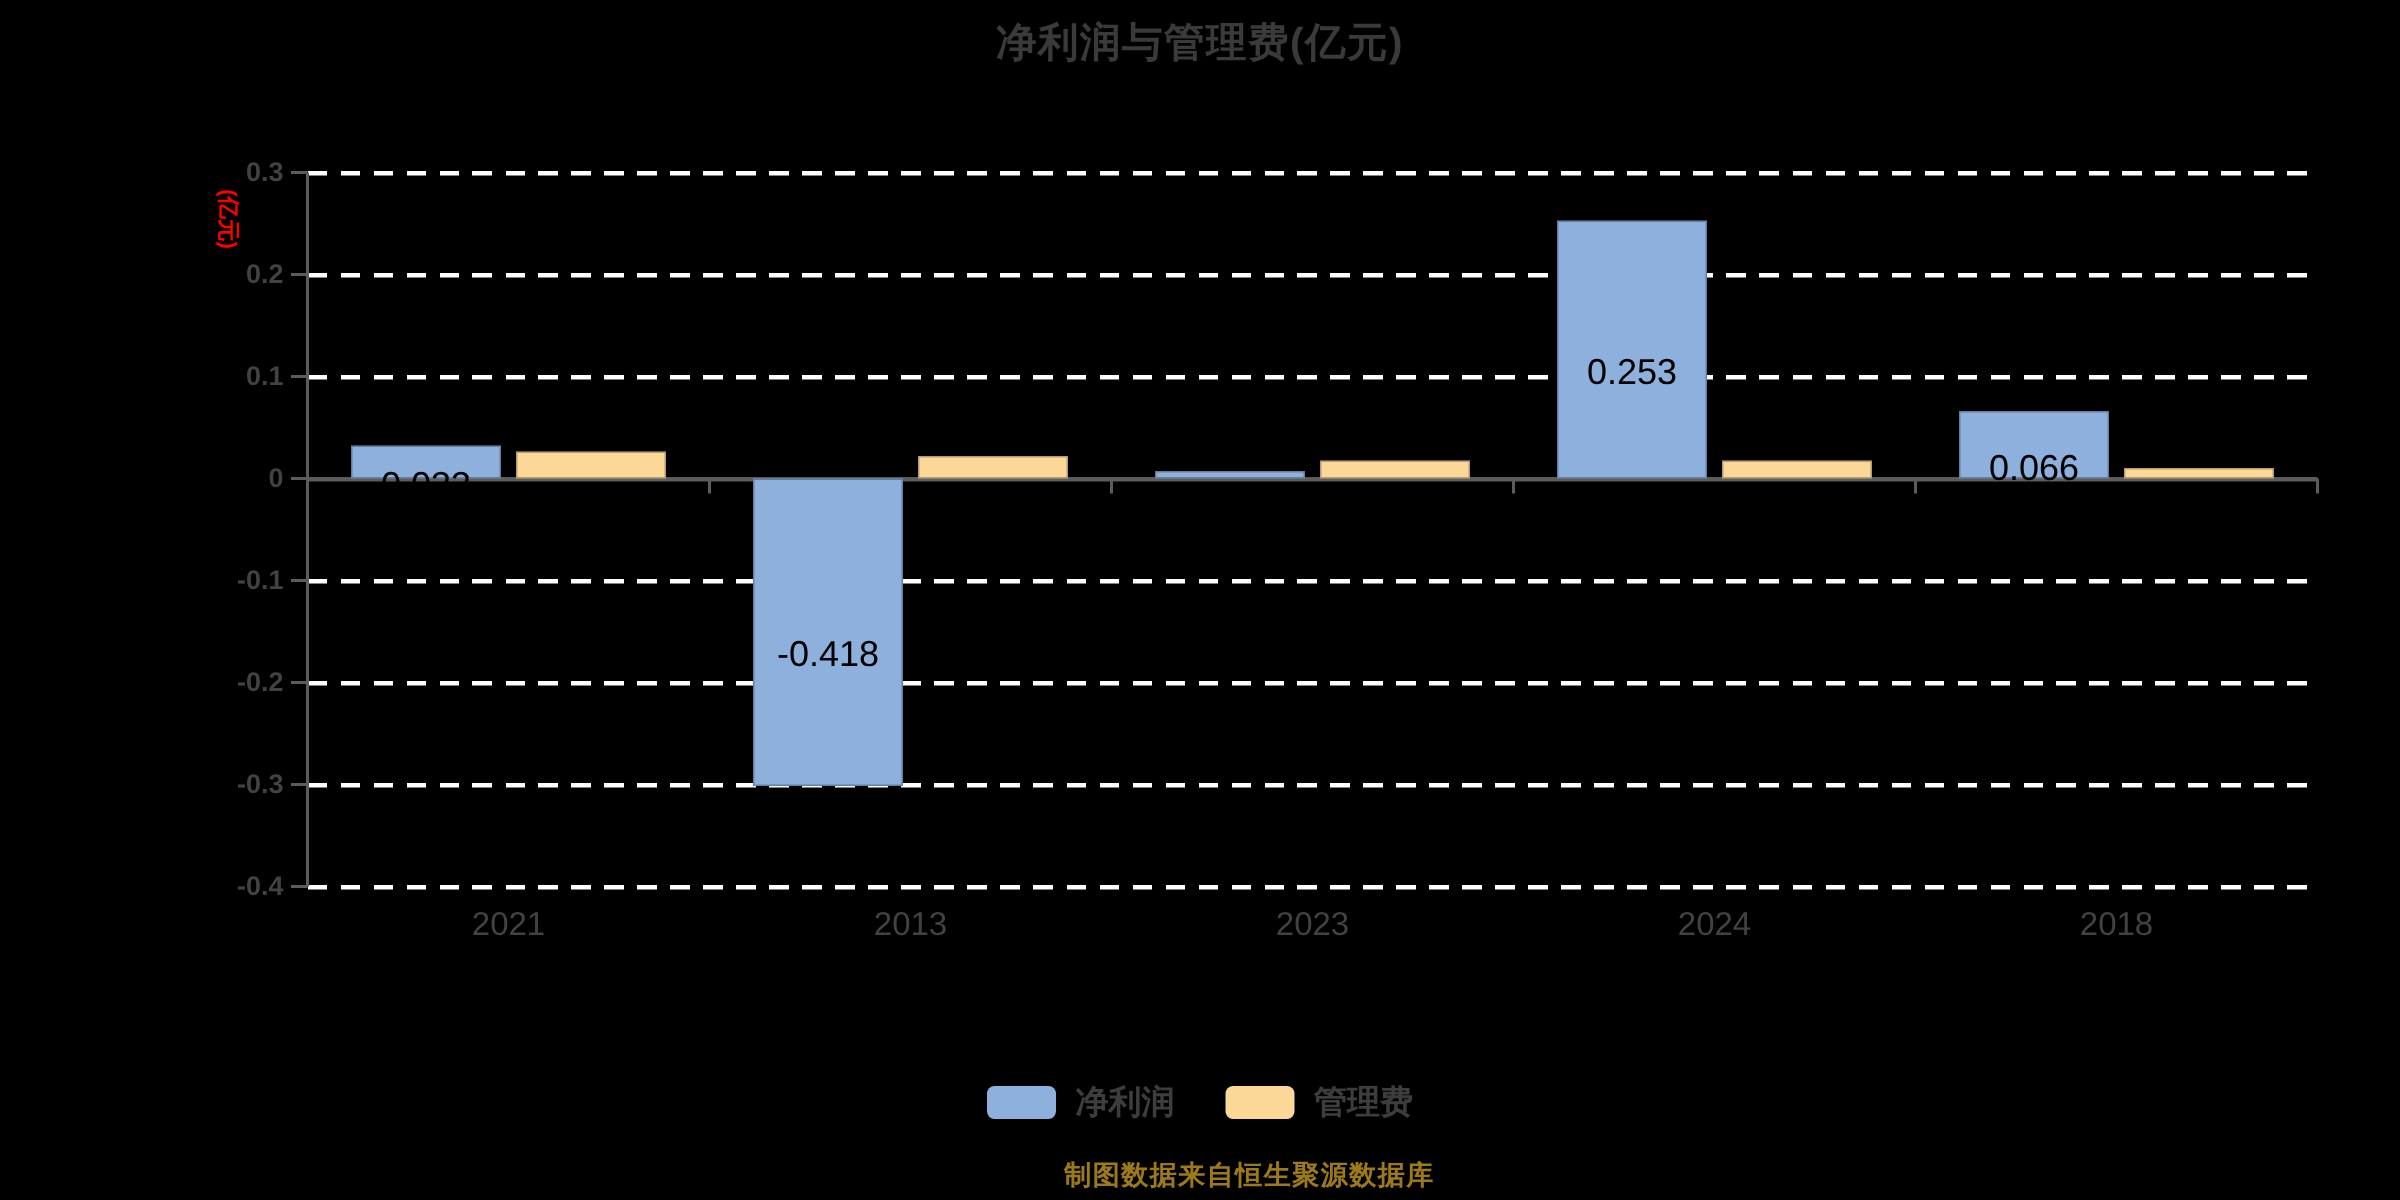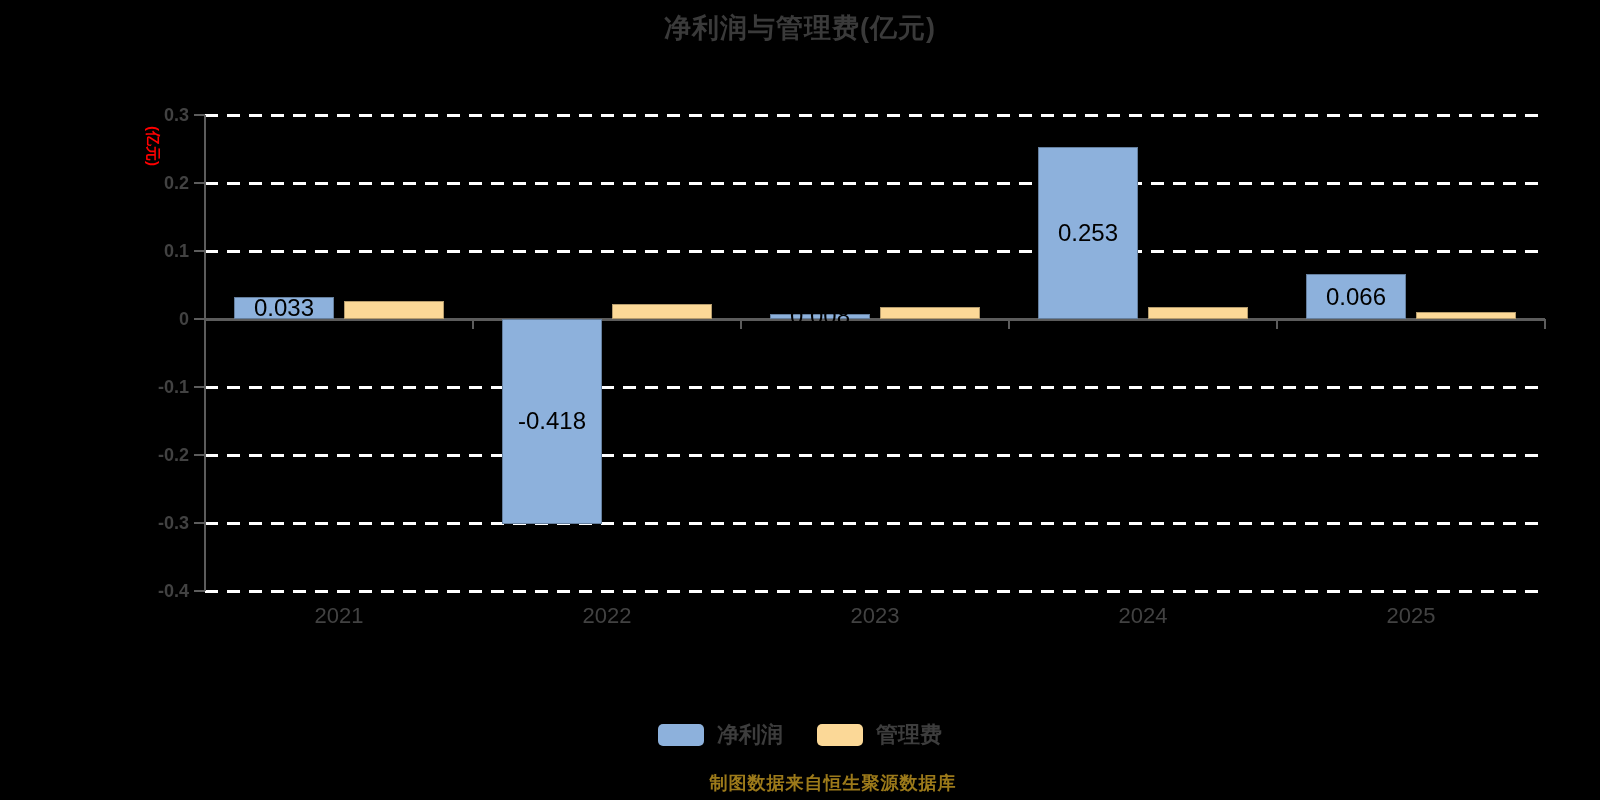--- a/index.html
+++ b/index.html
@@ -29,21 +29,21 @@
     font-size:18px;font-weight:600;color:var(--axis-text,#414141);white-space:nowrap;
   }
   .xtick{position:absolute;width:2px;height:10px;background:var(--axis-line,#424242);}
   .xlab{
     position:absolute;top:calc(100% + 12px);transform:translateX(-50%);
     font-size:22px;font-weight:500;color:var(--axis-text,#414141);
   }
   .bar{position:absolute;box-sizing:border-box;border:1px solid rgba(0,0,0,0.28);}
   .vlab{
     position:absolute;transform:translate(-50%,-50%);
-    color:var(--bar-label,#000);font-size:24px;white-space:nowrap;z-index:3;
+    color:var(--bar-label,#000);font-size:24px;white-space:nowrap;z-index:3;margin-top:16px;
   }
   .legend{position:absolute;top:700px;left:0;width:100%;display:flex;justify-content:center;gap:34px;}
   .legend-item{display:flex;align-items:center;gap:13px;margin-top:20px;}
   .swatch{width:46px;height:22px;border-radius:5px;}
   .legend-label{font-size:22px;font-weight:600;color:var(--legend-text,#3d3d3d);}
   .caption{
     position:absolute;top:771px;left:0;width:100%;text-align:center;
     font-size:18px;font-weight:bold;color:var(--source-note,#9c7a1a);letter-spacing:1px;padding-left:33px;
   }
 </style>
@@ -82,33 +82,33 @@
       <div class="xtick" style="left: -1px; top: 204px;"></div>
       <div class="xtick" style="left: 267px; top: 204px;"></div>
       <div class="xtick" style="left: 535px; top: 204px;"></div>
       <div class="xtick" style="left: 803px; top: 204px;"></div>
       <div class="xtick" style="left: 1071px; top: 204px;"></div>
       <div class="xtick" style="left: 1339px; top: 204px;"></div>
       <div class="xlab" style="left: 134px;">2021</div>
       <div class="bar" style="left: 29px; width: 100px; top: 181.56px; height: 22.44px; background: rgb(141, 177, 220);"></div>
       <div class="vlab" style="left: 79px; top: 192.78px;">0.033</div>
       <div class="bar" style="left: 139px; width: 100px; top: 185.64px; height: 18.36px; background: rgb(251, 216, 151);"></div>
-      <div class="xlab" style="left: 402px;">2022</div>
+      <div class="xlab" style="left: 402px;">2013</div>
       <div class="bar" style="left: 297px; width: 100px; top: 204px; height: 204.68px; background: rgb(141, 177, 220);"></div>
       <div class="vlab" style="left: 347px; top: 306.34px;">-0.418</div>
       <div class="bar" style="left: 407px; width: 100px; top: 189.04px; height: 14.96px; background: rgb(251, 216, 151);"></div>
       <div class="xlab" style="left: 670px;">2023</div>
       <div class="bar" style="left: 565px; width: 100px; top: 198.56px; height: 5.44px; background: rgb(141, 177, 220);"></div>
       <div class="vlab" style="left: 615px; top: 201.28px;">0.008</div>
       <div class="bar" style="left: 675px; width: 100px; top: 191.76px; height: 12.24px; background: rgb(251, 216, 151);"></div>
       <div class="xlab" style="left: 938px;">2024</div>
       <div class="bar" style="left: 833px; width: 100px; top: 31.96px; height: 172.04px; background: rgb(141, 177, 220);"></div>
       <div class="vlab" style="left: 883px; top: 117.98px;">0.253</div>
       <div class="bar" style="left: 943px; width: 100px; top: 192.44px; height: 11.56px; background: rgb(251, 216, 151);"></div>
-      <div class="xlab" style="left: 1206px;">2025</div>
+      <div class="xlab" style="left: 1206px;">2018</div>
       <div class="bar" style="left: 1101px; width: 100px; top: 159.12px; height: 44.88px; background: rgb(141, 177, 220);"></div>
       <div class="vlab" style="left: 1151px; top: 181.56px;">0.066</div>
       <div class="bar" style="left: 1211px; width: 100px; top: 197.2px; height: 6.8px; background: rgb(251, 216, 151);"></div>
     </div>
   <div class="legend" id="legend">
       <div class="legend-item">
         <div class="swatch" style="background: rgb(141, 177, 220);"></div>
         <div class="legend-label">净利润</div>
       </div>
       <div class="legend-item">

